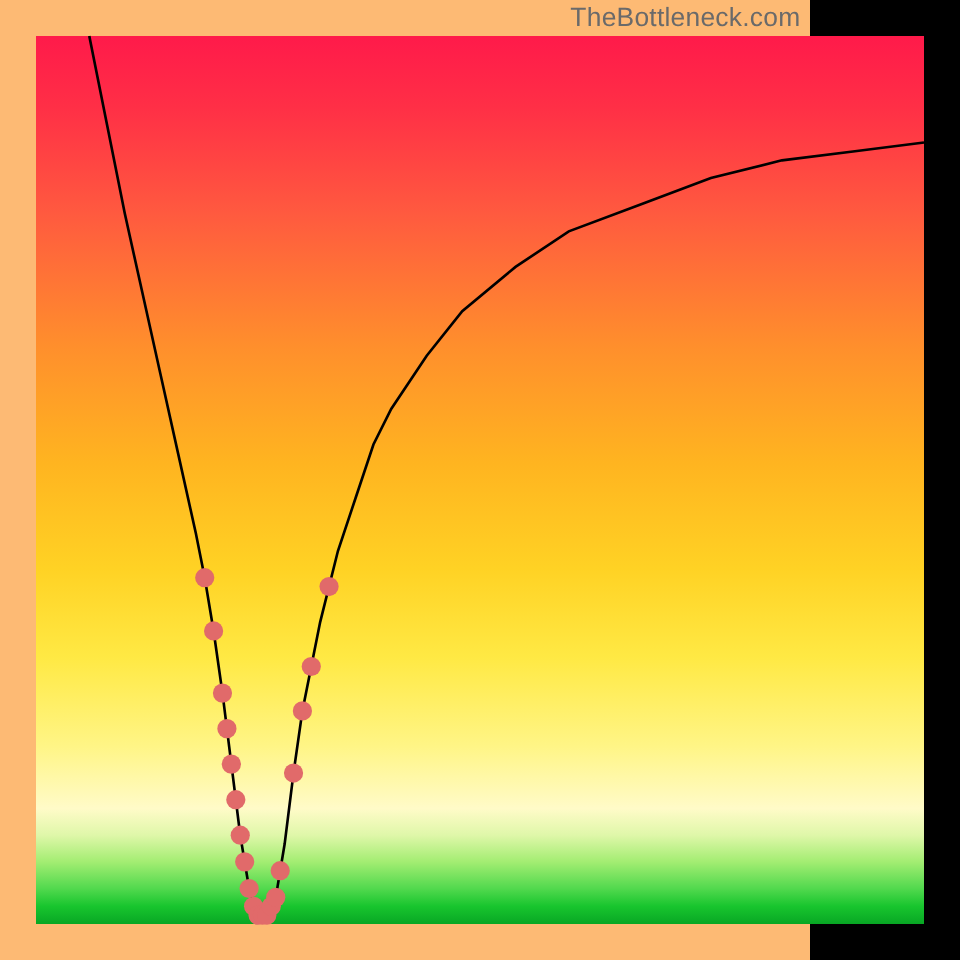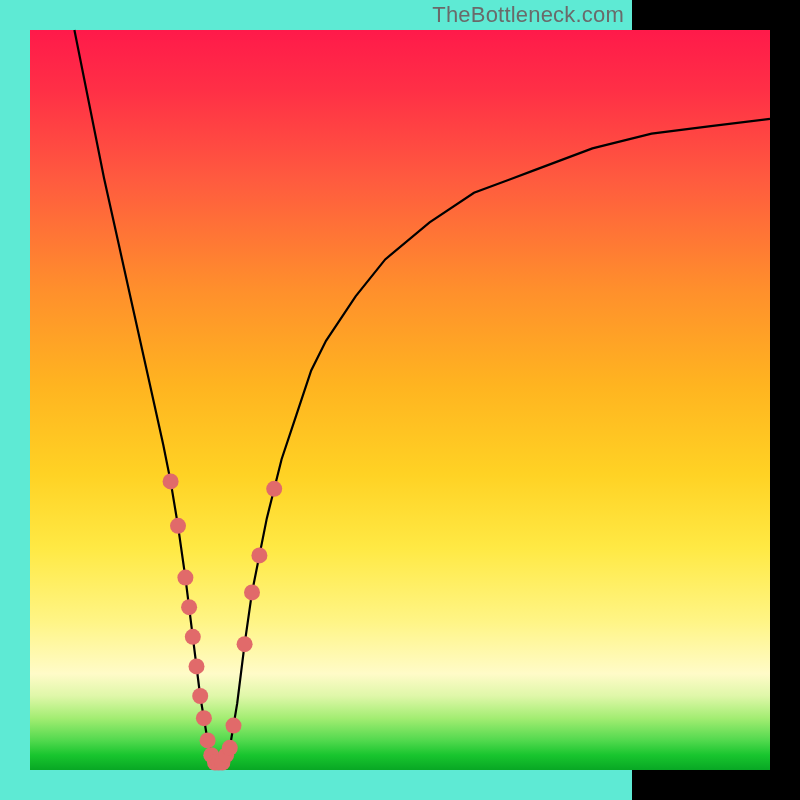--- a/index.html
+++ b/index.html
@@ -8,21 +8,22 @@
     width: 800px;
     height: 800px;
     background: #000;
     overflow: hidden;
     font-family: Arial, Helvetica, sans-serif;
   }
   .wrap {
     position: relative;
     width: 632px;
     height: 800px;
-    background: #5eead4;
+    background: #fdba74;
+    padding-left: 43px;
   }
   .plot {
     position: absolute;
     left: 30px;
     top: 30px;
     width: 740px;
     height: 740px;
     background: linear-gradient(to bottom,
       #ff1a4a 0%,
       #ff2f46 8%,

